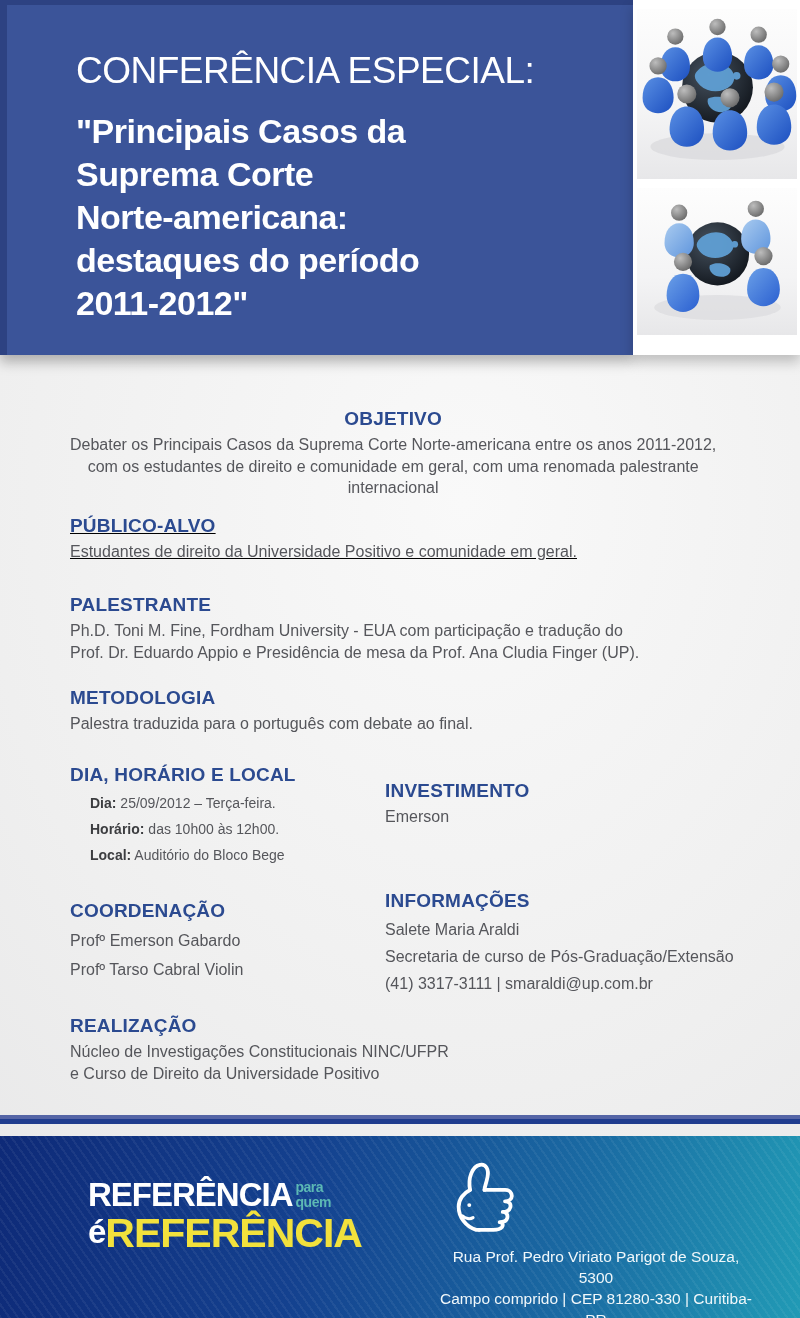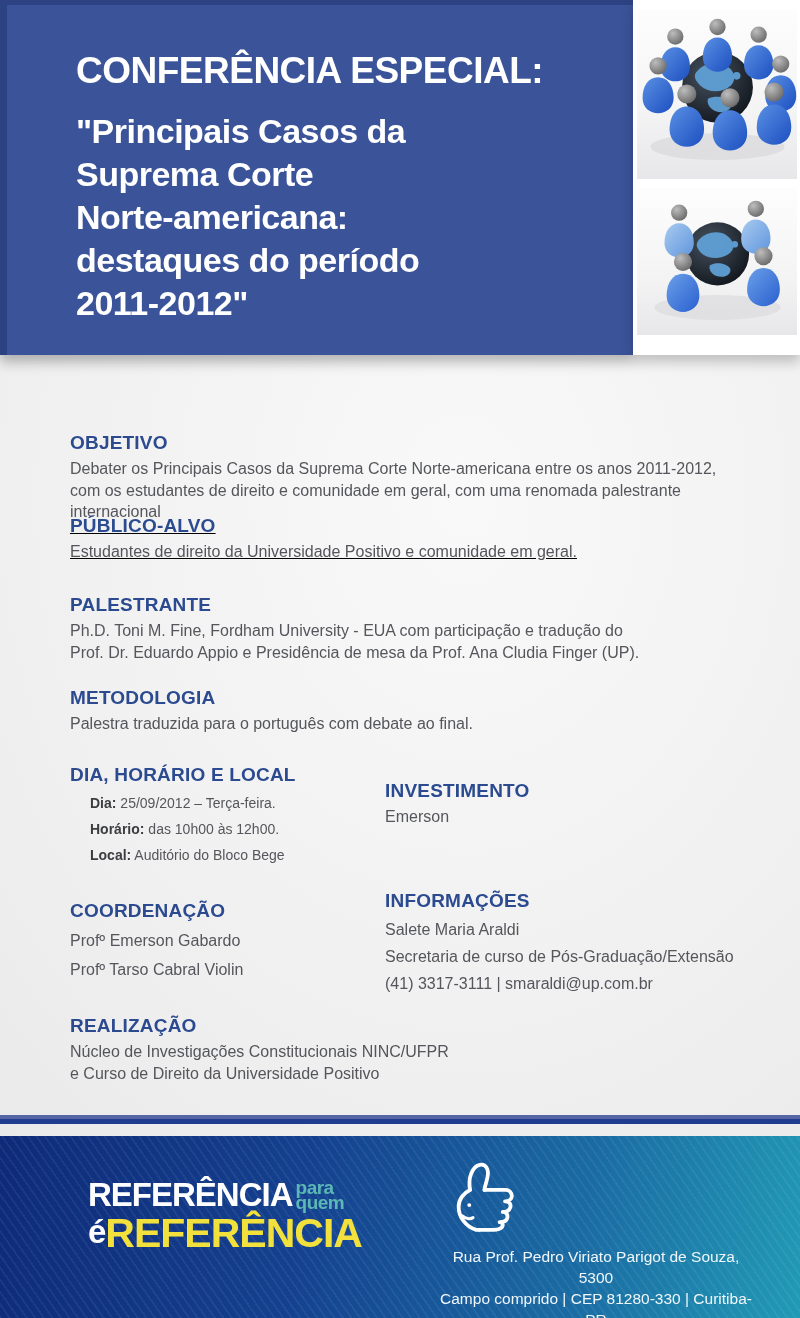--- a/index.html
+++ b/index.html
@@ -9,21 +9,21 @@
     font-family:"Liberation Sans", sans-serif;
     background: radial-gradient(120% 90% at 58% 38%, #f9f9f9 0%, #efefef 50%, #e3e3e4 100%);
   }
   
   .header-blue {
     position:absolute; left:0; top:0; width:633px; height:355px;
     background:#3b5499;
     box-shadow: inset 7px 5px 0 rgba(20,35,90,0.35), 0 7px 12px rgba(0,0,0,0.28);
     padding:50px 0 0 76px; color:#ffffff;
   }
-  .kicker { font-size:37px; font-weight:bold; letter-spacing:-0.5px; }
+  .kicker { font-size:37px; font-weight:normal; letter-spacing:-0.5px; }
   .title { margin-top:18px; font-size:34px; font-weight:bold; line-height:43px; letter-spacing:-0.5px; }
   .header-photos {
     position:absolute; left:633px; top:0; width:167px; height:355px;
     background:#ffffff; box-shadow: 0 7px 12px rgba(0,0,0,0.22);
     padding:9px 3px 0 4px;
   }
   .photo { width:160px; background:linear-gradient(180deg,#fdfdfd 0%, #f4f4f5 60%, #e7e7e9 100%); }
   .photo + .photo { margin-top:9px; }
   .photo svg { display:block; width:100%; height:100%; }
   
@@ -45,21 +45,21 @@
     position:absolute; left:0; top:1136px; width:800px; height:182px;
     background:linear-gradient(100deg, #0e2a78 0%, #14418f 38%, #1a6ba3 72%, #219ab5 100%);
   }
   .footer::before {
     content:""; position:absolute; inset:0;
     background:repeating-linear-gradient(55deg, rgba(255,255,255,0.055) 0 2px, rgba(255,255,255,0) 2px 7px);
   }
   .slogan { position:absolute; left:88px; top:44px; color:#fff; }
   .slogan-line1 { display:flex; align-items:flex-start; }
   .slogan-ref1 { font-size:33px; font-weight:bold; letter-spacing:-1px; line-height:30px; }
-  .slogan-stack { margin-left:3px; color:#5cb8b4; font-weight:bold; font-size:19px; line-height:15px; letter-spacing:-0.5px; }
+  .slogan-stack { margin-left:3px; color:#5cb8b4; font-weight:bold; font-size:14px; line-height:15px; letter-spacing:-0.5px; }
   .slogan-line2 { margin-top:2px; line-height:40px; }
   .slogan-e { font-size:33px; font-weight:bold; color:#ffffff; letter-spacing:-1px; vertical-align:4px; }
   .slogan-ref2 { font-size:41px; font-weight:bold; color:#f2e13c; letter-spacing:-1px; }
   .up-block { position:absolute; left:440px; top:22px; width:312px; }
   .up-row { display:flex; align-items:center; }
   .up-icon { width:92px; height:76px; flex:0 0 auto; }
   .up-words { margin-left:8px; color:#fff; }
   .up-line1 { font-size:25px; font-weight:bold; letter-spacing:0.5px; line-height:26px; }
   .up-line2 { font-size:42px; font-weight:bold; letter-spacing:1px; line-height:40px; }
   .up-address { margin-top:12px; text-align:center; color:#f0f7fa; font-size:15.5px; line-height:21px; }
@@ -156,21 +156,21 @@
           <circle cx="102" cy="56" r="3.5"></circle>
         </g>
         <use href="#s2pl" transform="translate(44,46) scale(0.85)"></use>
         <use href="#s2pl" transform="translate(124,42) scale(0.85)"></use>
         <use href="#s2pd" transform="translate(48,100) scale(0.95)"></use>
         <use href="#s2pd" transform="translate(132,94) scale(0.95)"></use>
       </svg>
     </div>
   </div>
 
-  <div class="sec" style="top:432px;">
+  <div class="sec" style="top:408px;text-align:center;">
     <div class="h">OBJETIVO</div>
     <div class="t">Debater os Principais Casos da Suprema Corte Norte-americana entre os anos 2011-2012,</div>
     <div class="t">com os estudantes de direito e comunidade em geral, com uma renomada palestrante</div>
     <div class="t">internacional</div>
   </div>
 
   <div class="sec" style="top:515px;text-decoration:underline;">
     <div class="h">PÚBLICO-ALVO</div>
     <div class="t">Estudantes de direito da Universidade Positivo e comunidade em geral.</div>
   </div>

